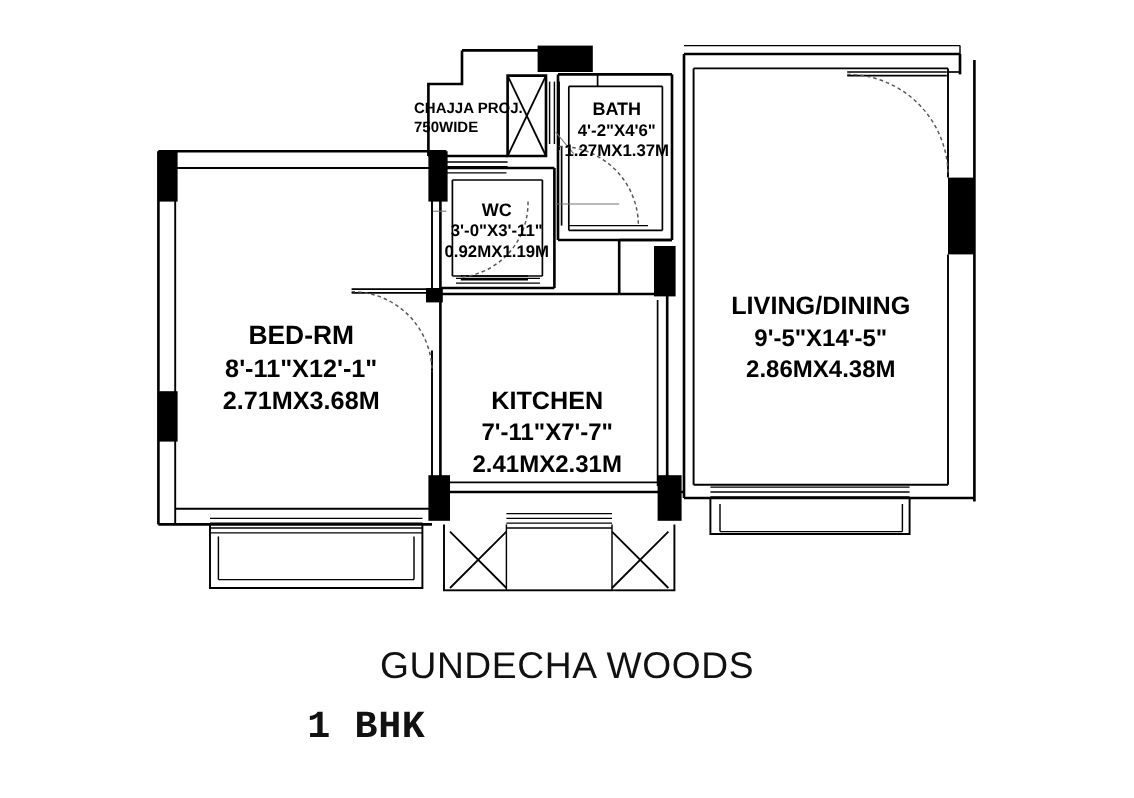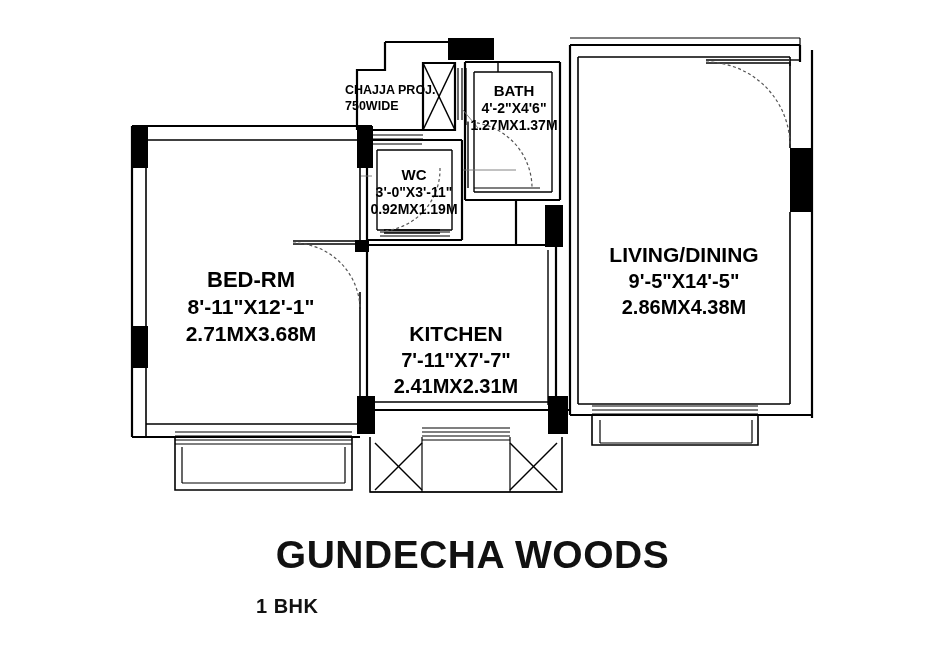--- a/index.html
+++ b/index.html
@@ -32,33 +32,33 @@
   .caption-block {
     position: absolute;
     left: 0;
     top: 533px;
     width: 945px;
     text-align: center;
     pointer-events: none;
   }
   .project-title {
     font-family: "Liberation Sans", sans-serif;
-    font-size: 39px;
-    font-weight: bold;
+    font-size: 31px;
+    font-weight: normal;
     letter-spacing: 0.5px;
     color: #111111;
     margin: 0;
     line-height: 44px;
   }
   .unit-type {
     position: absolute;
     left: 256px;
     top: 592px;
-    font-family: Liberation Sans, sans-serif;
-    font-size: 20px;
+    font-family: Liberation Mono, monospace;
+    font-size: 32px;
     font-weight: bold;
     color: #111111;
     letter-spacing: 0.5px;
     line-height: 28px;
   }
   
   .rm-name {
     font-family: "Liberation Sans", sans-serif;
     font-weight: bold;
     fill: #000000;

